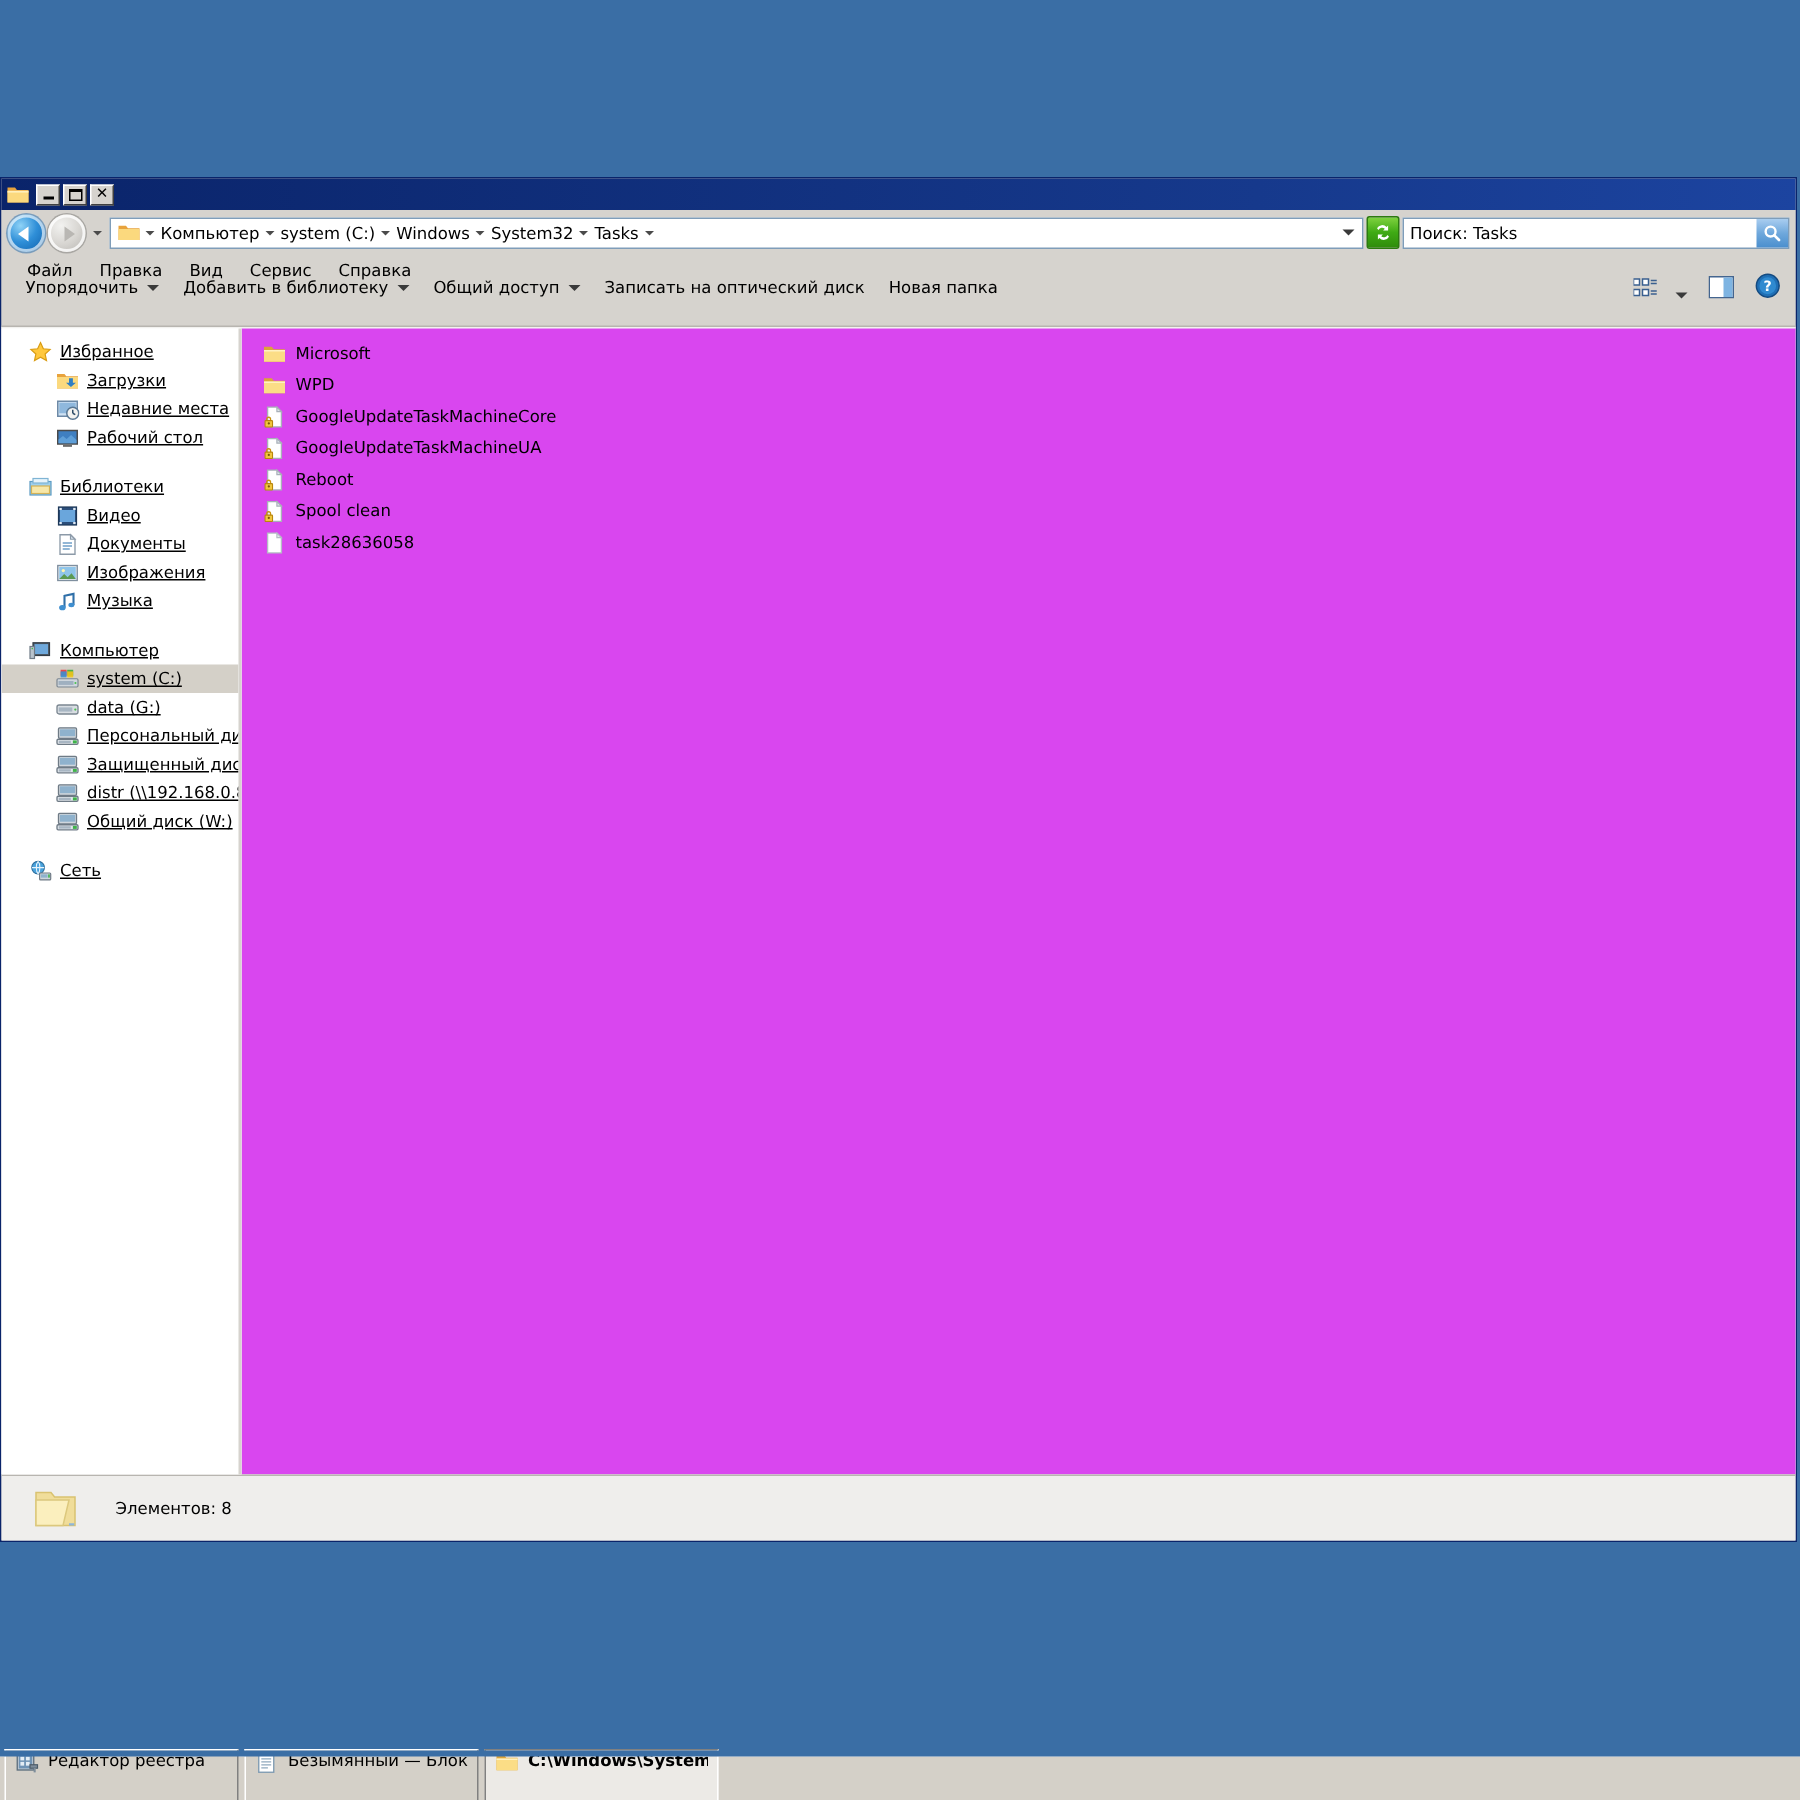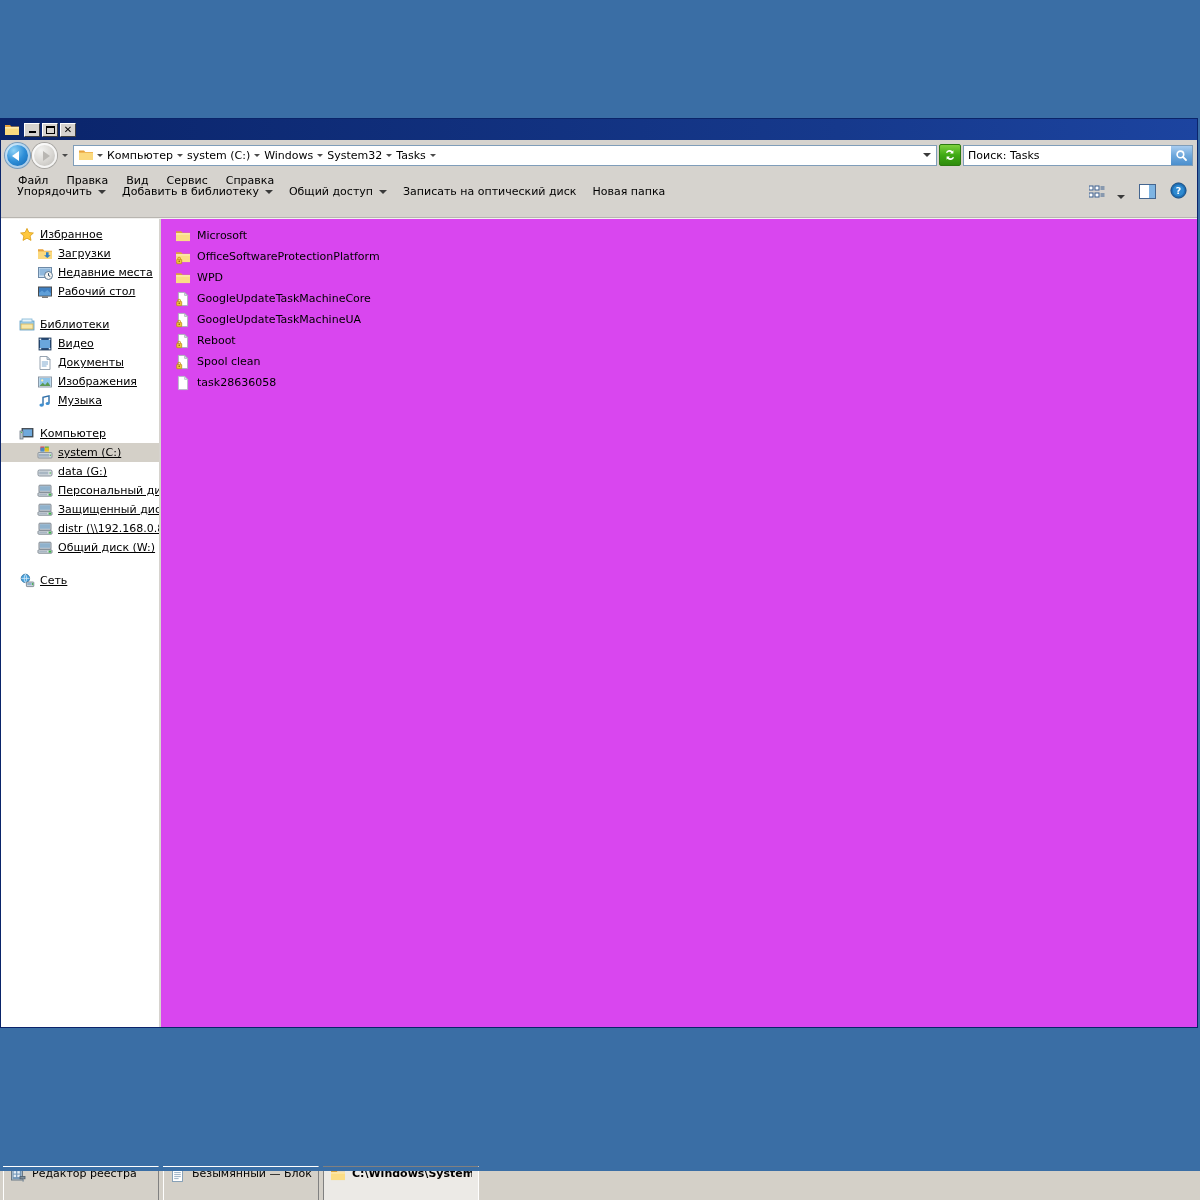--- a/index.html
+++ b/index.html
@@ -191,21 +191,21 @@
     width: 20px; height: 20px;
     flex: none;
     background: linear-gradient(to bottom, #7fd23f 0%, #3faa14 50%, #2f8c0c 100%);
     border: 1px solid #2c7a10;
     border-radius: 2px;
     position: relative;
     cursor: default;
     display: flex; align-items: center; justify-content: center;
   }
   .search-wrap {
-    width: 230px;
+    width: 258px;
     flex: none;
     height: 21px;
     display: flex;
     background: #ffffff;
     border: 1px solid #7f9db9;
     box-sizing: border-box;
     align-items: center;
   }
   .search-input {
     flex: 1 1 auto;
@@ -755,33 +755,20 @@
         <span>
           <svg width="16" height="16" viewBox="0 0 16 16">
             <path d="M1 3.2h5.2l1.3 1.6H15v8.3H1z" fill="#dca43a"></path>
             <path d="M1 5.3h14v7.8H1z" fill="#fbdd86"></path>
             <path d="M1 5.3h14v1.1H1z" fill="#fff1c2"></path>
           </svg>
         </span>
         <span class="file-name">Microsoft</span>
       </div>
 
-      <div class="file-row">
-        <span>
-          <svg width="16" height="16" viewBox="0 0 16 16">
-            <path d="M1 3.2h5.2l1.3 1.6H15v8.3H1z" fill="#dca43a"></path>
-            <path d="M1 5.3h14v7.8H1z" fill="#fbdd86"></path>
-            <path d="M1 5.3h14v1.1H1z" fill="#fff1c2"></path>
-            <path d="M2.4 9.4a1.7 1.7 0 013.4 0v1.1H4.9V9.4a.8.8 0 00-1.6 0v1.1H2.4z" fill="#c99110"></path>
-            <rect x="1.7" y="10.4" width="5" height="4.3" rx="0.5" fill="#f0c63c" stroke="#b9860d" stroke-width="0.7"></rect>
-            <circle cx="4.2" cy="12.3" r="0.75" fill="#7a5606"></circle>
-          </svg>
-        </span>
-        <span class="file-name">OfficeSoftwareProtectionPlatform</span>
-      </div>
 
       <div class="file-row">
         <span>
           <svg width="16" height="16" viewBox="0 0 16 16">
             <path d="M1 3.2h5.2l1.3 1.6H15v8.3H1z" fill="#dca43a"></path>
             <path d="M1 5.3h14v7.8H1z" fill="#fbdd86"></path>
             <path d="M1 5.3h14v1.1H1z" fill="#fff1c2"></path>
           </svg>
         </span>
         <span class="file-name">WPD</span>
@@ -845,20 +832,30 @@
             <path d="M3.4 1.4h6.2l3 3v10.2H3.4z" fill="#ffffff" stroke="#b4bcc4" stroke-width="0.9"></path>
             <path d="M9.6 1.4l3 3h-3z" fill="#e4eaef" stroke="#b4bcc4" stroke-width="0.8"></path>
           </svg>
         </span>
         <span class="file-name">task28636058</span>
       </div>
 
     </div>
   </div>
 
+  <div class="statusbar">
+    <span>
+      <svg width="32" height="32" viewBox="0 0 32 32">
+        <path d="M3 5h10l2.4 3H29v19H3z" fill="#f0dd9a" stroke="#d9c270" stroke-width="1"></path>
+        <path d="M3 10h22l-4 17H3z" fill="#fbefbe" stroke="#dcc87d" stroke-width="1"></path>
+        <path d="M25 25.5h3.5v1.5H25z" fill="#8fb6d8"></path>
+      </svg>
+    </span>
+    <span class="status-text">Элементов: 8</span>
+  </div>
 
 </div>
 
 <div class="taskbar">
 
   <div class="task-btn">
     <span>
       <svg width="16" height="16" viewBox="0 0 16 16">
         <rect x="1.5" y="2" width="11" height="11" fill="#b9c6d2" stroke="#5e707f" stroke-width="0.9"></rect>
         <rect x="2.6" y="3.1" width="8.8" height="8.8" fill="#6f93b5"></rect>

